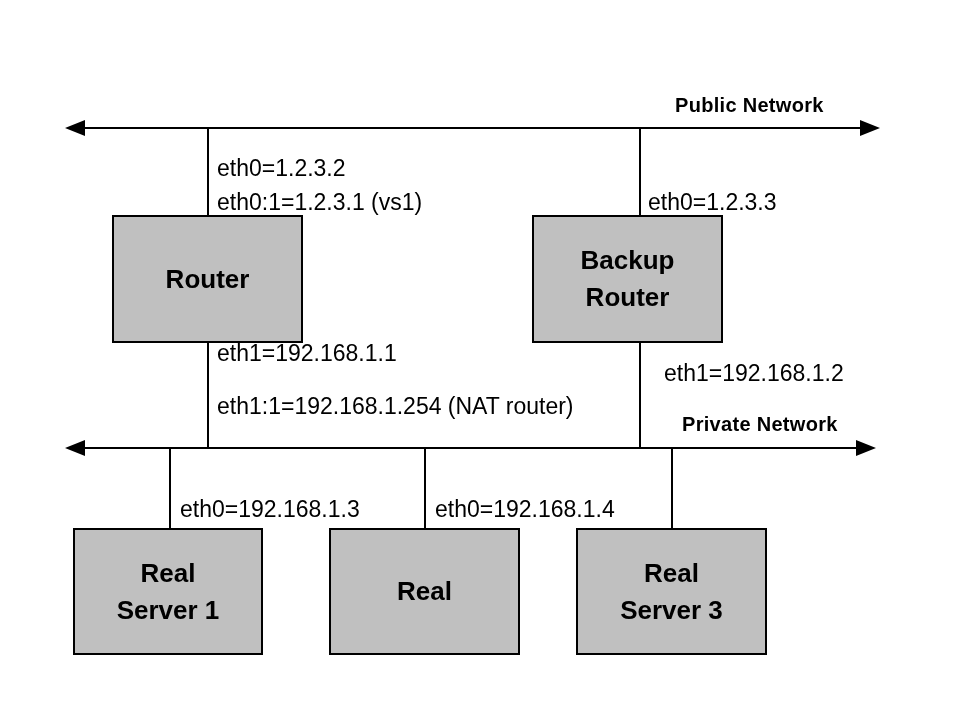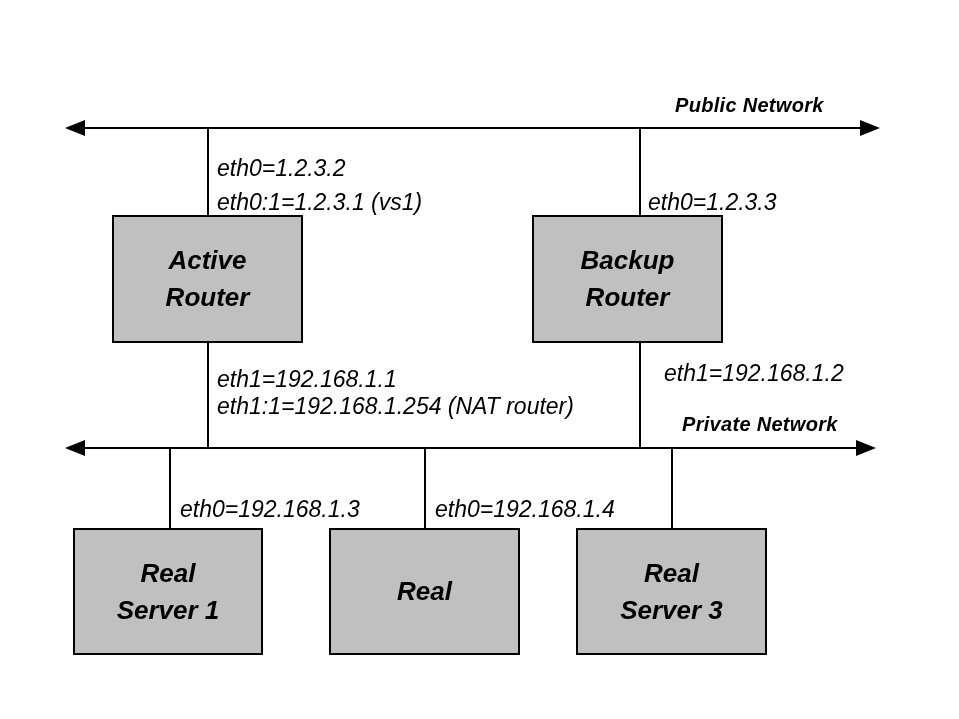--- a/index.html
+++ b/index.html
@@ -8,21 +8,20 @@
     background: var(--bg, #ffffff);
   }
   .stage {
     position: relative;
     width: 959px;
     height: 690px;
     background: var(--bg, #ffffff);
     font-family: "Liberation Sans", sans-serif;
     color: var(--ink, #000000);
     overflow: hidden;
-    font-style: italic;
   }
   .hline {
     position: absolute;
     height: 2px;
     background: var(--line, #000000);
   }
   .vline {
     position: absolute;
     width: 2px;
     background: var(--line, #000000);
@@ -75,32 +74,31 @@
   <div class="arrow right" style="left:860px; top:120px;"></div>
 
   <div class="vline" style="left:207px; top:128px; height:87px;"></div>
   <div class="vline" style="left:639px; top:128px; height:87px;"></div>
 
   <div class="eth-label" style="left:217px; top:155px;">eth0=1.2.3.2</div>
   <div class="eth-label" style="left:217px; top:189px;">eth0:1=1.2.3.1 (vs1)</div>
   <div class="eth-label" style="left:648px; top:189px;">eth0=1.2.3.3</div>
 
   <div class="node" style="left:112px; top:215px; width:191px; height:128px;">
-    <span>Active</span>
     <span>Router</span>
   </div>
   <div class="node" style="left:532px; top:215px; width:191px; height:128px;">
     <span>Backup</span>
     <span>Router</span>
   </div>
 
   <div class="vline" style="left:207px; top:343px; height:105px;"></div>
   <div class="vline" style="left:639px; top:343px; height:105px;"></div>
 
-  <div class="eth-label" style="left:217px; top:366px;">eth1=192.168.1.1</div>
+  <div class="eth-label" style="left:217px; top:340px;">eth1=192.168.1.1</div>
   <div class="eth-label" style="left:217px; top:393px;">eth1:1=192.168.1.254 (NAT router)</div>
   <div class="eth-label" style="left:664px; top:360px;">eth1=192.168.1.2</div>
 
   <div class="net-label" style="left:682px; top:413px;">Private Network</div>
   <div class="hline" style="left:80px; top:447px; width:776px;"></div>
   <div class="arrow left" style="left:65px; top:440px;"></div>
   <div class="arrow right" style="left:856px; top:440px;"></div>
 
   <div class="vline" style="left:169px; top:448px; height:80px;"></div>
   <div class="vline" style="left:424px; top:448px; height:80px;"></div>

